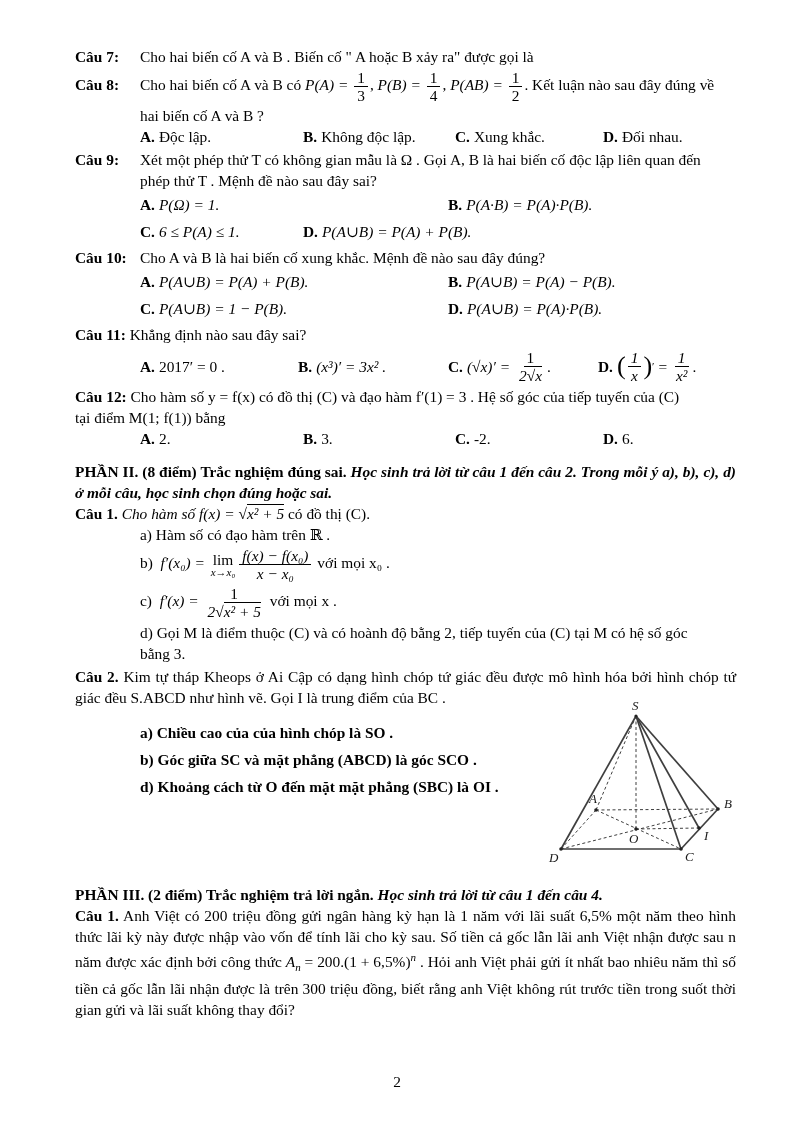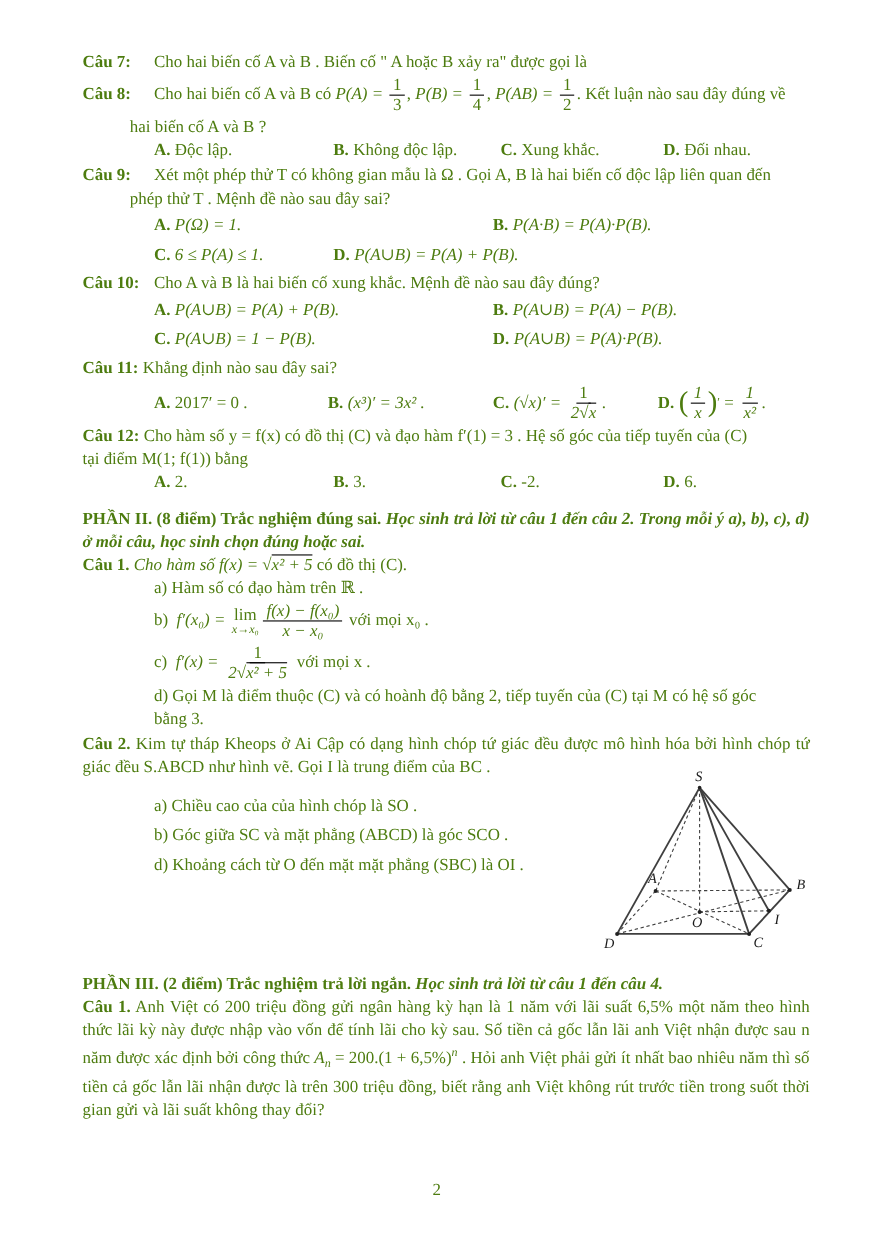--- a/index.html
+++ b/index.html
@@ -1,23 +1,23 @@
 <!DOCTYPE html>
 <html><head>
 <meta charset="utf-8">
 <style>
   html,body{margin:0;padding:0;background:#fff;}
   .page{position:relative;width:794px;height:1122px;background:#fff;box-sizing:border-box;
         padding:46px 58px 0 75px;font-family:"Liberation Serif","DejaVu Serif",serif;
-        font-size:15.4px;line-height:21px;color:#4d7c0f;overflow:hidden;}
+        font-size:15.4px;line-height:21px;color:#000000;overflow:hidden;}
   .q{margin:0 0 2px 0;}
   .hang{padding-left:65px;text-indent:-65px;}
   .ql{font-weight:bold;display:inline-block;min-width:65px;text-indent:0;}
   .qln{font-weight:bold;}
-  .ind{margin-left:43px;}
+  .ind{margin-left:65px;}
   .opts{margin-left:65px;display:grid;}
   .o2{grid-template-columns:308px 1fr;}
   .o4{grid-template-columns:163px 152px 148px 1fr;}
   .o4b{grid-template-columns:158px 150px 150px 1fr;}
   .oCD{grid-template-columns:163px 1fr;}
   .ol{font-weight:bold;margin-right:4px;}
   .mi{font-style:italic;}
   .frac{display:inline-flex;flex-direction:column;align-items:center;vertical-align:middle;
         line-height:1.12;padding:0 2px;text-align:center;text-indent:0;}
   .frac .num{border-bottom:1px solid #000;padding:0 3px;}
@@ -184,21 +184,21 @@
     <div class="item" style="margin-top:2px;"><span>d)</span> <span>Gọi M là điểm thuộc (C) và có hoành độ bằng 2, tiếp tuyến của (C) tại M có hệ số góc</span></div>
     <div class="item">bằng 3.</div>
   </div>
 
   <div class="q jp">
     <span class="qln">Câu 2.</span>
     <span>Kim tự tháp Kheops ở Ai Cập có dạng hình chóp tứ giác đều được mô hình hóa bởi hình chóp tứ giác đều S.ABCD như hình vẽ. Gọi I là trung điểm của BC .</span>
   </div>
 
   <div class="q2wrap">
-    <div class="q2items" style="padding-top:12px;">
+    <div class="q2items" style="padding-top:12px;font-weight:bold;">
       <div class="item sp"><span>a)</span> <span>Chiều cao của của hình chóp là SO .</span></div>
       <div class="item sp"><span>b)</span> <span>Góc giữa SC và mặt phẳng (ABCD) là góc SCO .</span></div>
       <div class="item sp"><span>d)</span> <span>Khoảng cách từ O đến mặt mặt phẳng (SBC) là OI .</span></div>
     </div>
 
     <svg class="fig" viewBox="0 0 200 176">
       <g stroke="#3f3f3f" stroke-width="1" fill="none" stroke-dasharray="3,2.5">
         <line x1="88" y1="18" x2="48" y2="112"></line>
         <line x1="88" y1="18" x2="88" y2="131"></line>
         <line x1="48" y1="112" x2="170" y2="111"></line>

